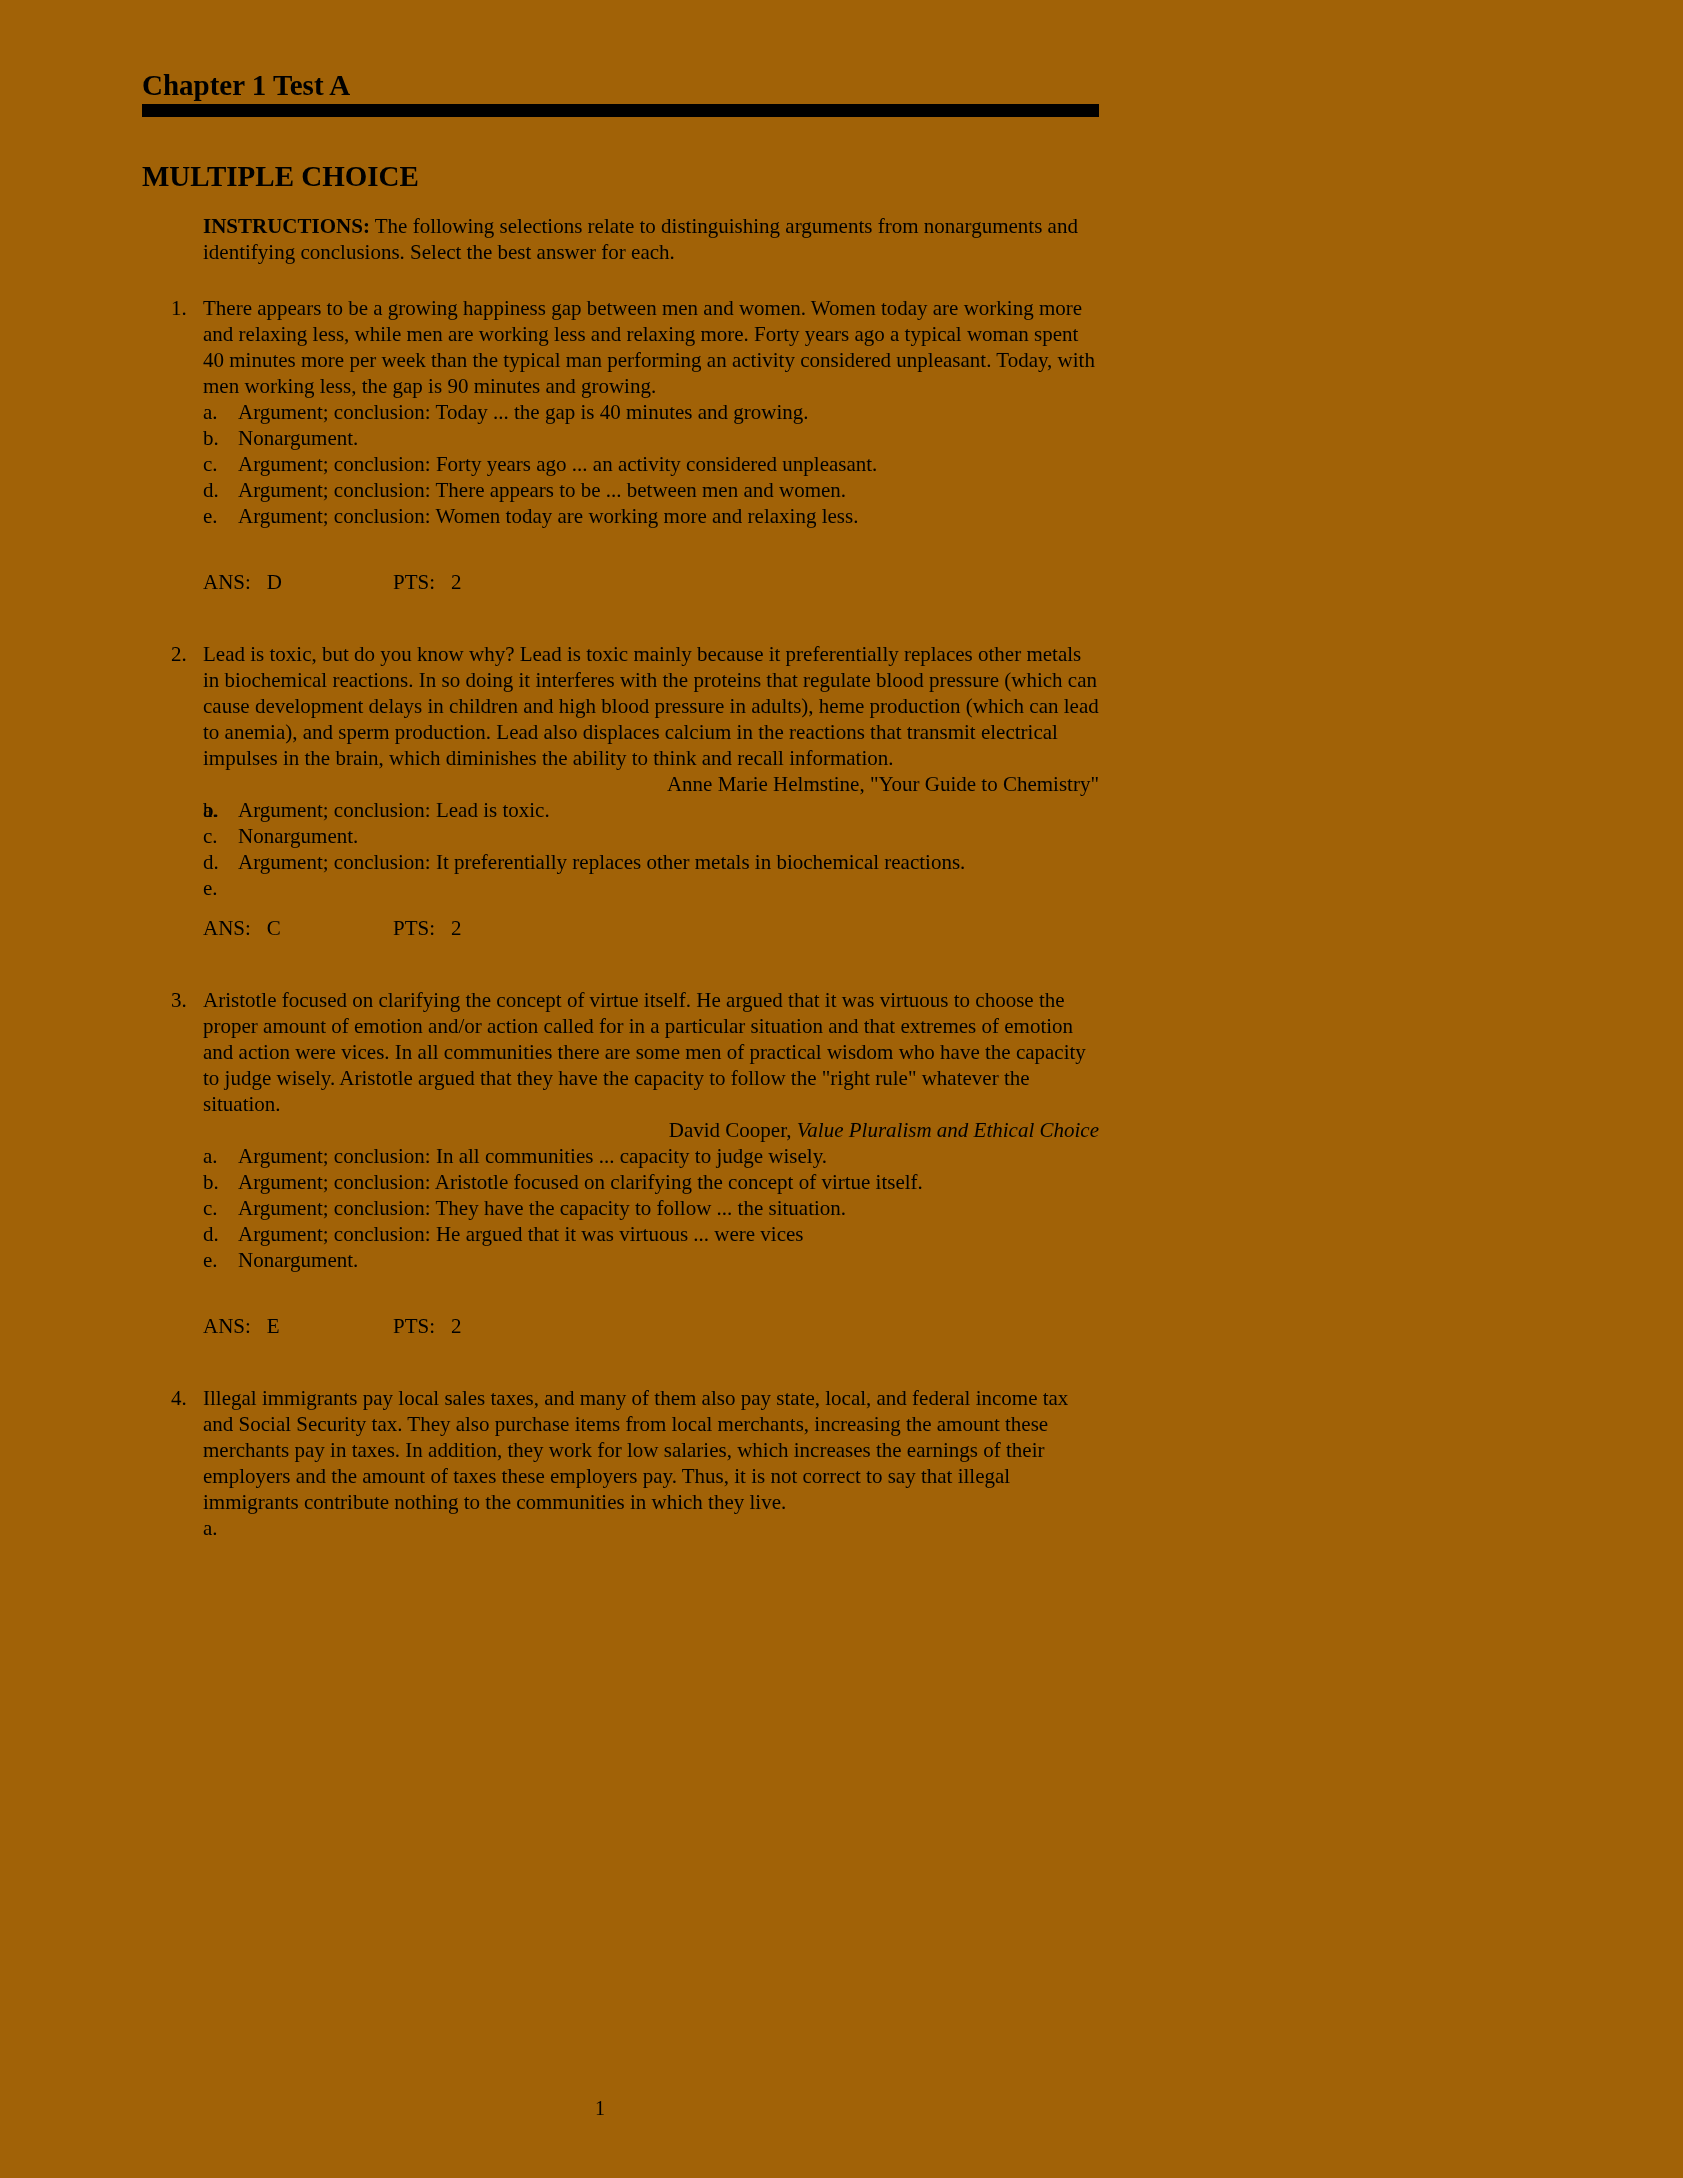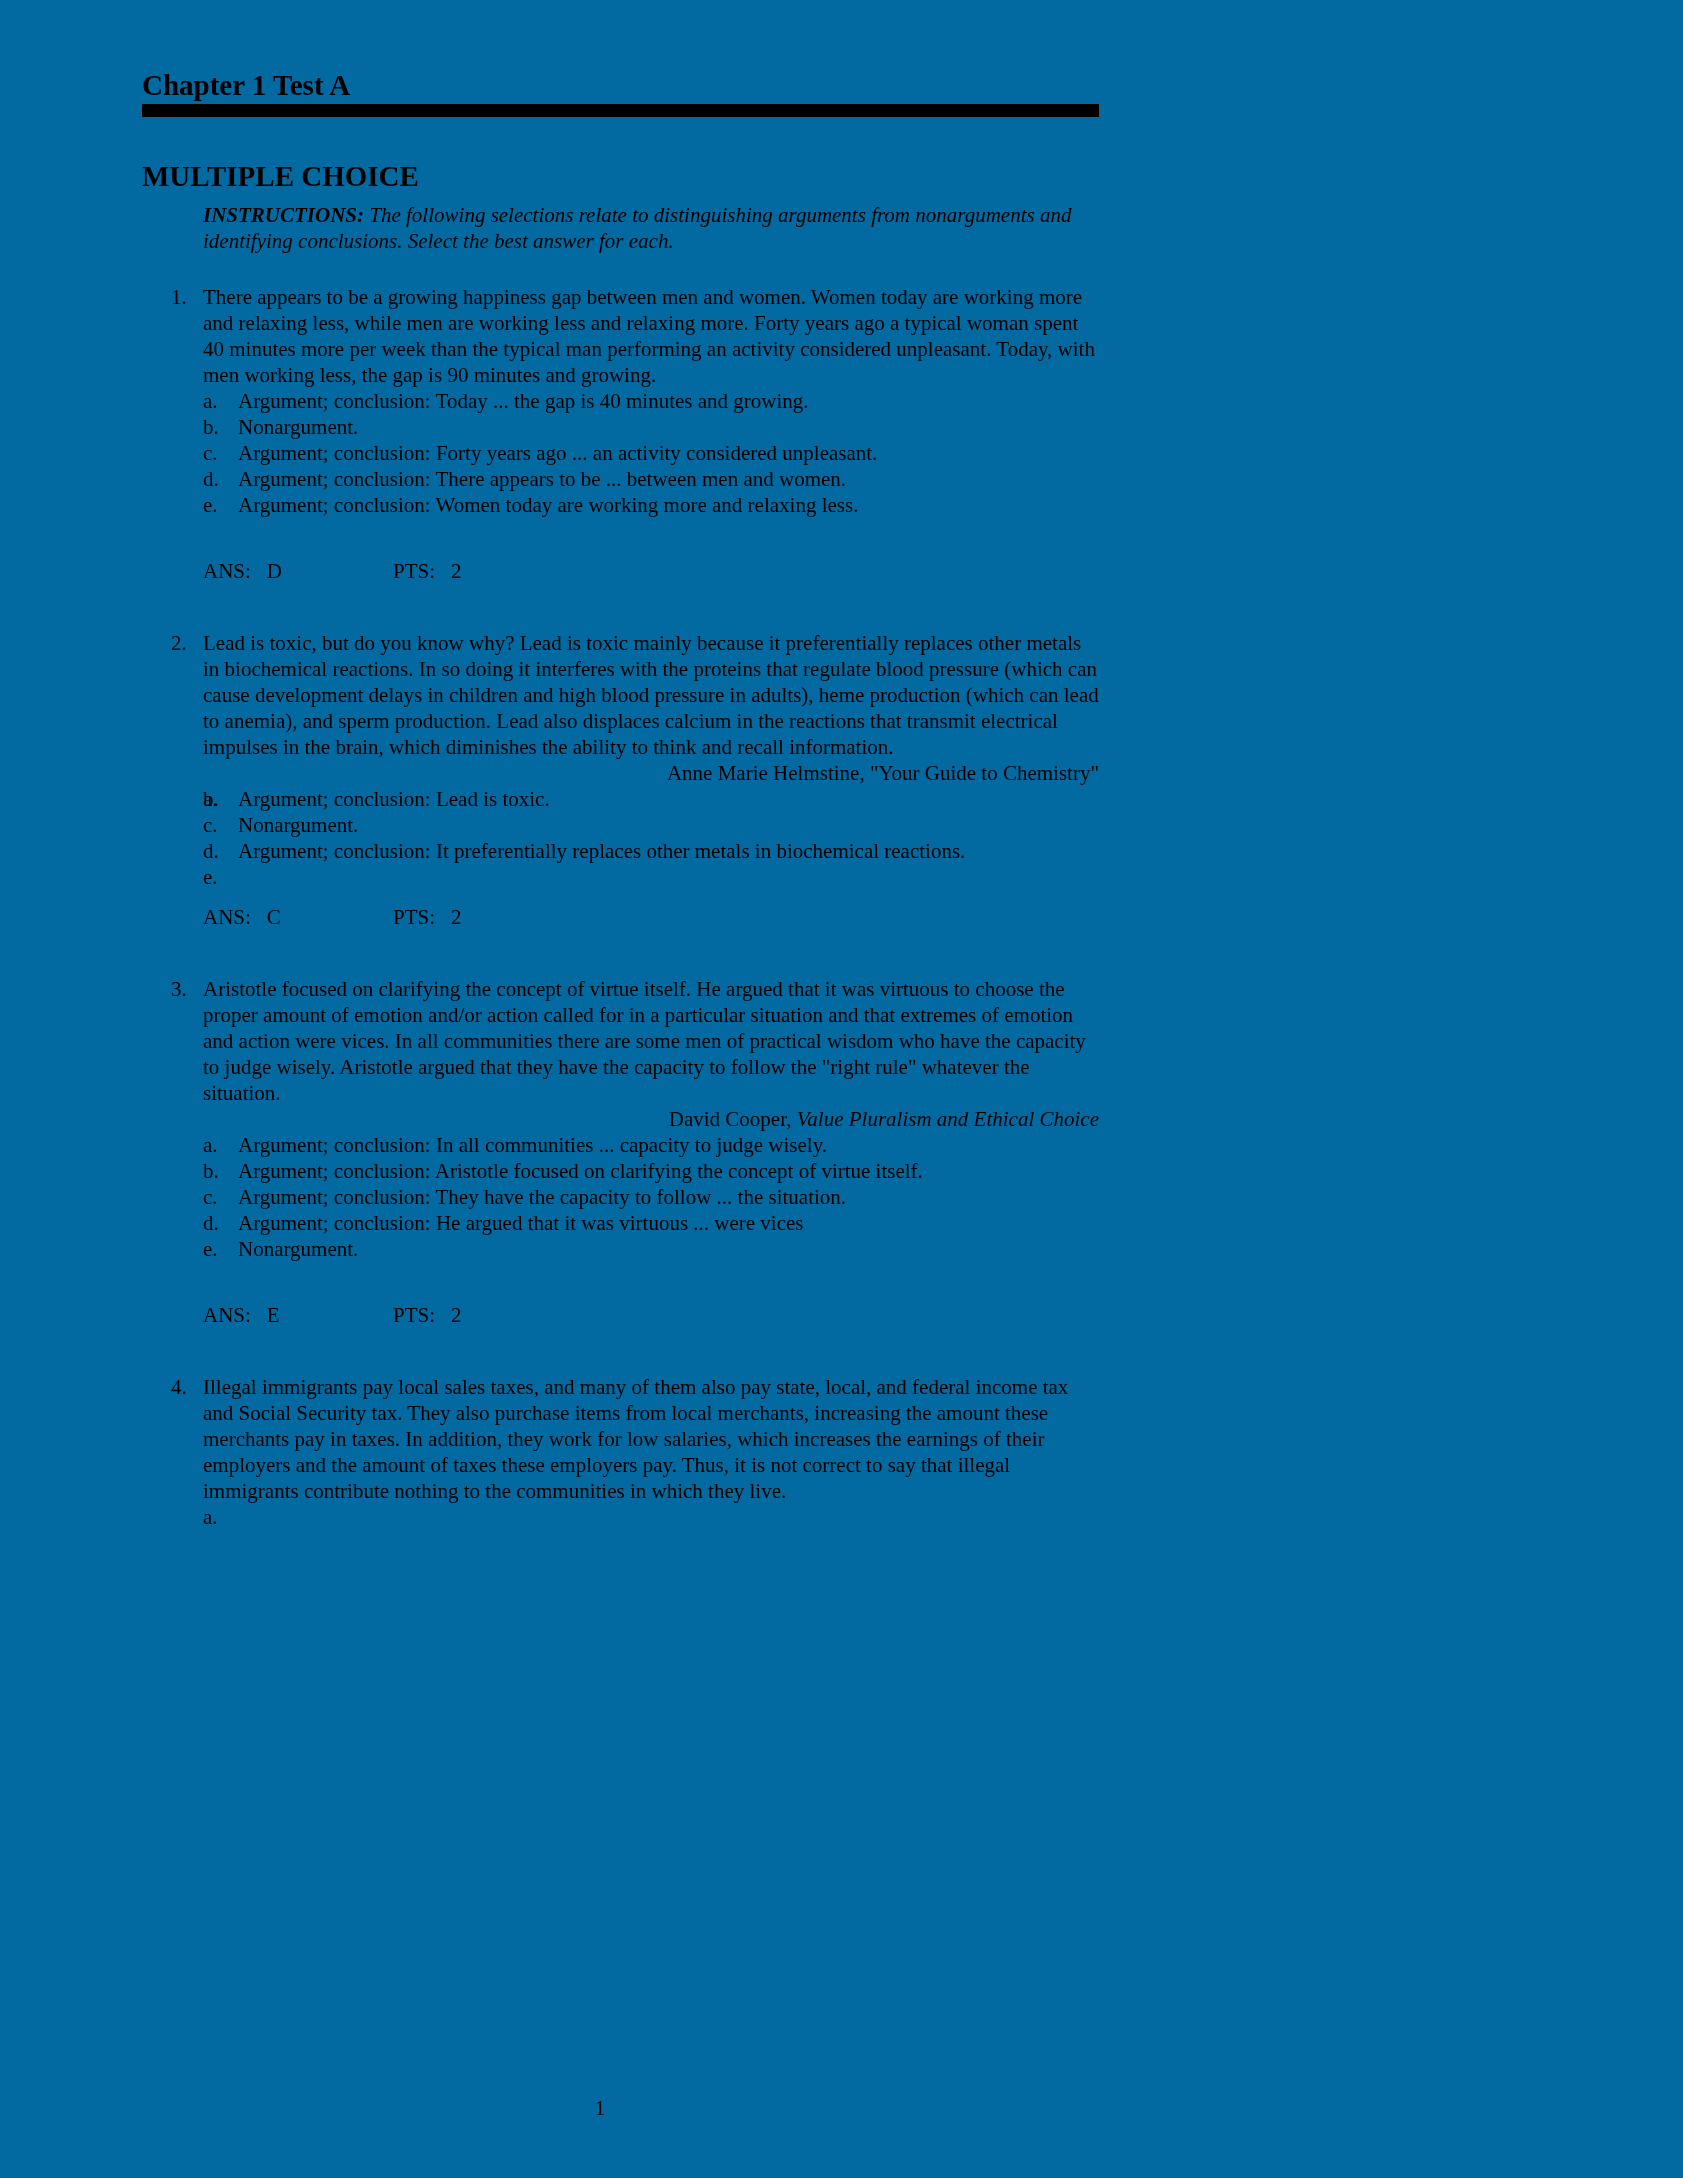--- a/index.html
+++ b/index.html
@@ -1,21 +1,21 @@
 <!DOCTYPE html>
 <html><head>
 <meta charset="utf-8">
 <style>
   * { margin: 0; padding: 0; box-sizing: border-box; }
   html, body { background: #e8e8e8; }
   .sheet {
     position: relative;
     width: 1683px;
     height: 2178px;
-    background: #0369a1;
+    background: #a16207;
     font-family: "Liberation Serif", "DejaVu Serif", serif;
     color: #000000;
     overflow: hidden;
   }
   .content {
     position: absolute;
     left: 142px;
     top: 69px;
     width: 957px;
     font-size: 21px;
@@ -32,23 +32,22 @@
     background: #000000;
     margin-top: 3px;
   }
   .section-heading {
     margin-top: 46px;
     font-size: 29px;
     font-weight: bold;
     line-height: 26px;
   }
   .instructions {
-    margin-top: 13px;
-    padding-left: 61px;
-    font-style: italic;
+    margin-top: 24px;
+    padding-left: 61px;
   }
   .instructions .bold-label { font-weight: bold; }
   .question {
     position: relative;
     padding-left: 61px;
     margin-top: 30px;
   }
   .question.gap-large { margin-top: 46px; }
   .q-num {
     position: absolute;

